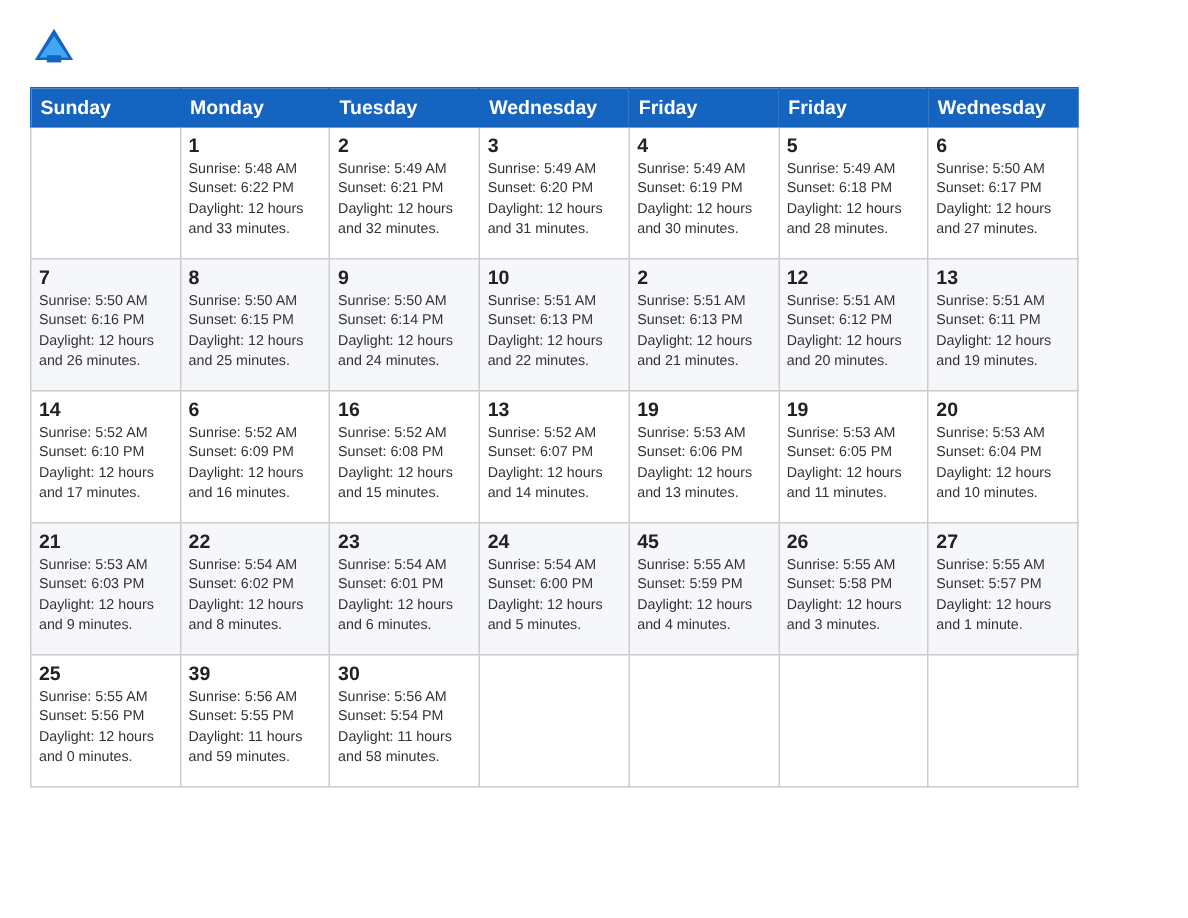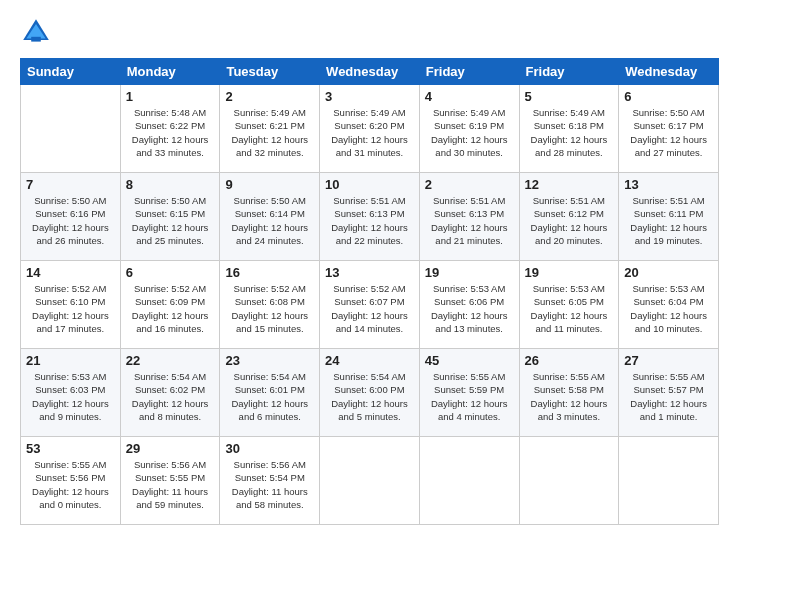--- a/index.html
+++ b/index.html
@@ -84,21 +84,20 @@
       font-size: 13px;
       font-weight: bold;
       color: #222;
       display: block;
       margin-bottom: 2px;
     }
     .day-info {
       font-size: 9.5px;
       color: #333;
       line-height: 1.4;
-      text-align: center;
     }
     .empty-cell {
       background: #f9f9f9;
     }
     tr:nth-child(even) td {
       background: #f5f7fa;
     }
     tr:nth-child(odd) td {
       background: #fff;
     }
@@ -335,28 +334,28 @@
           <td>
             <span class="day-num">27</span>
             <div class="day-info" style="white-space: pre-line;">Sunrise: 5:55 AM
 Sunset: 5:57 PM
 Daylight: 12 hours
 and 1 minute.</div>
           </td>
         </tr>
         <tr>
           <td>
-            <span class="day-num">53</span>
+            <span class="day-num">25</span>
             <div class="day-info" style="white-space: pre-line;">Sunrise: 5:55 AM
 Sunset: 5:56 PM
 Daylight: 12 hours
 and 0 minutes.</div>
           </td>
           <td>
-            <span class="day-num">29</span>
+            <span class="day-num">39</span>
             <div class="day-info" style="white-space: pre-line;">Sunrise: 5:56 AM
 Sunset: 5:55 PM
 Daylight: 11 hours
 and 59 minutes.</div>
           </td>
           <td>
             <span class="day-num">30</span>
             <div class="day-info" style="white-space: pre-line;">Sunrise: 5:56 AM
 Sunset: 5:54 PM
 Daylight: 11 hours

